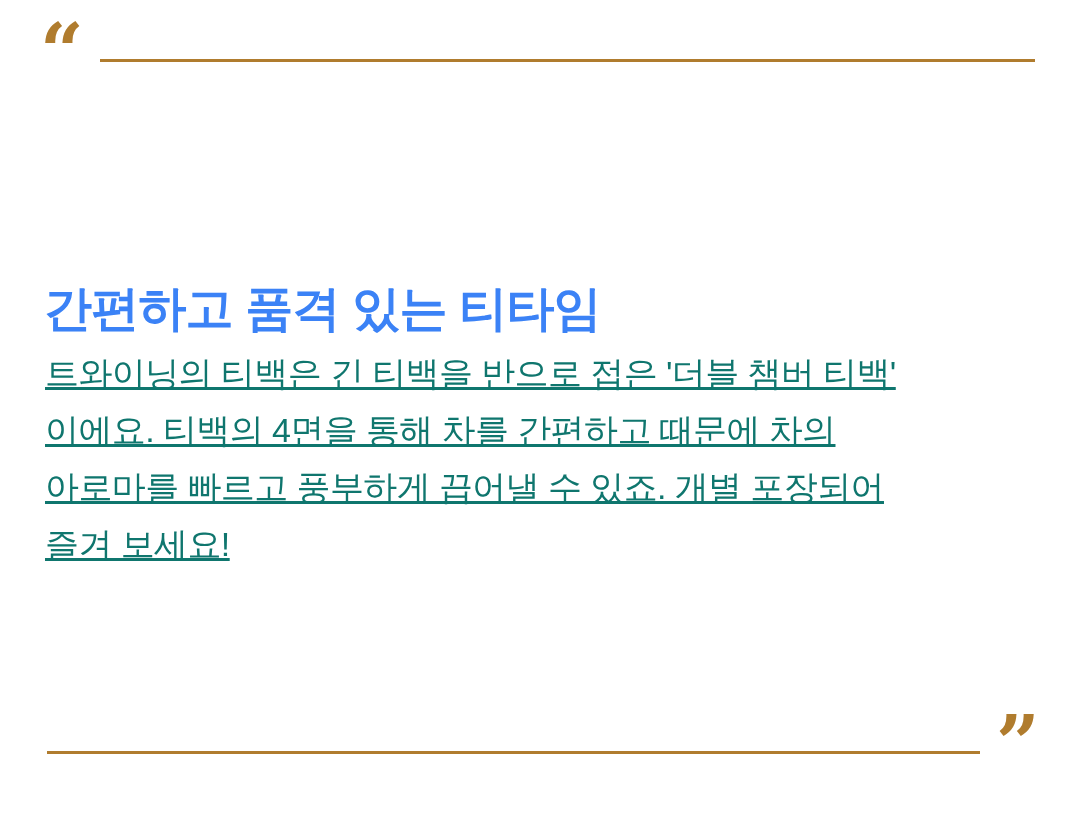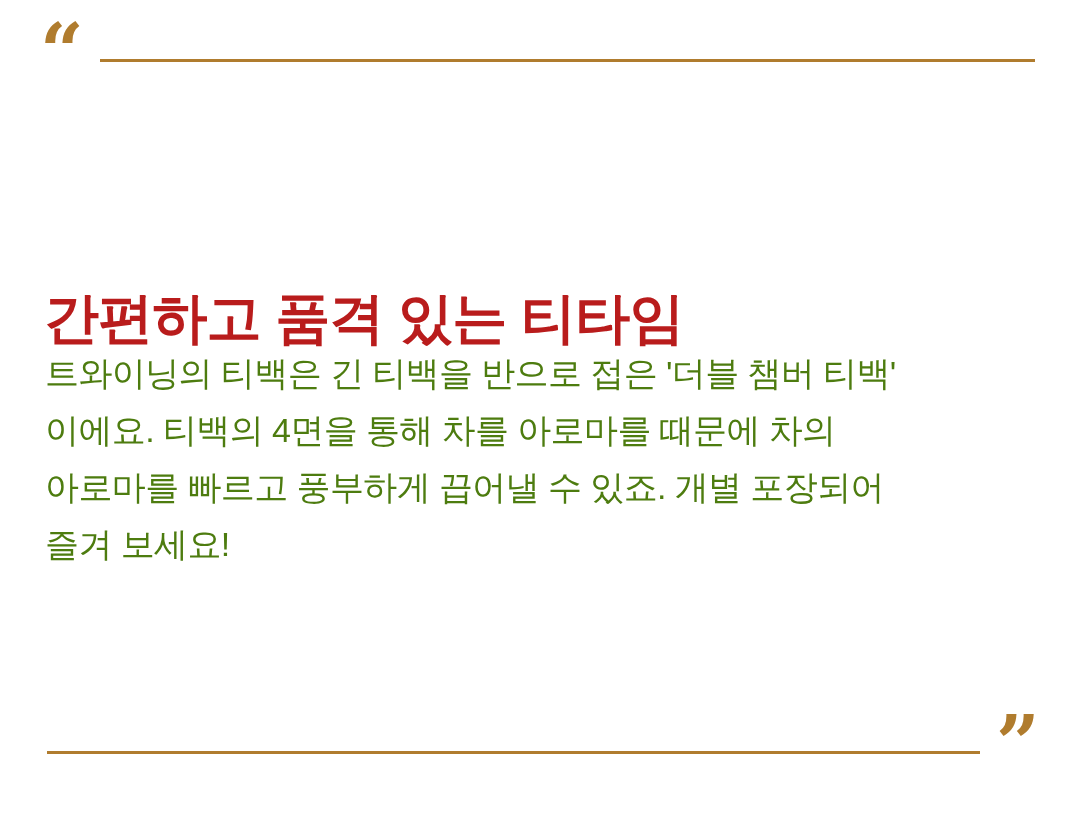--- a/index.html
+++ b/index.html
@@ -56,39 +56,40 @@
     color: #b4802f;
     line-height: 1.2;
     white-space: nowrap;
   }
 
   
   .headline {
     position: absolute;
     left: 44px;
     top: 248px;
-    font-size: 55px;
+    font-size: 48px;
     font-weight: 700;
-    color: #b91c1c;
+    color: #3b82f6;
     letter-spacing: -0.8px;
     line-height: 1.2;
     white-space: nowrap;
   }
 
   
   .body-copy {
     position: absolute;
     left: 45px;
     top: 345px;
     width: 1000px;
     font-size: 34px;
     font-weight: 400;
-    color: #4d7c0f;
+    color: #0f766e;
     letter-spacing: -0.6px;
     line-height: 57px;
+    text-decoration: underline;
   }
   .body-copy .line {
     white-space: nowrap;
   }
 
   
   .rule-bottom {
     position: absolute;
     left: 47px;
     top: 751px;
@@ -116,21 +117,21 @@
 
   <div class="quote-open">“</div>
 
   <div class="rule-top"></div>
 
 
   <h1 class="headline">간편하고 품격 있는 티타임</h1>
 
   <div class="body-copy">
     <div class="line">트와이닝의 티백은 긴 티백을 반으로 접은 '더블 챔버 티백'</div>
-    <div class="line">이에요. 티백의 4면을 통해 차를 아로마를 때문에 차의</div>
+    <div class="line">이에요. 티백의 4면을 통해 차를 간편하고 때문에 차의</div>
     <div class="line">아로마를 빠르고 풍부하게 끕어낼 수 있죠. 개별 포장되어</div>
     <div class="line">즐겨 보세요!</div>
   </div>
 
   <div class="rule-bottom"></div>
 
   <div class="quote-close">”</div>
 
 </div>
 

